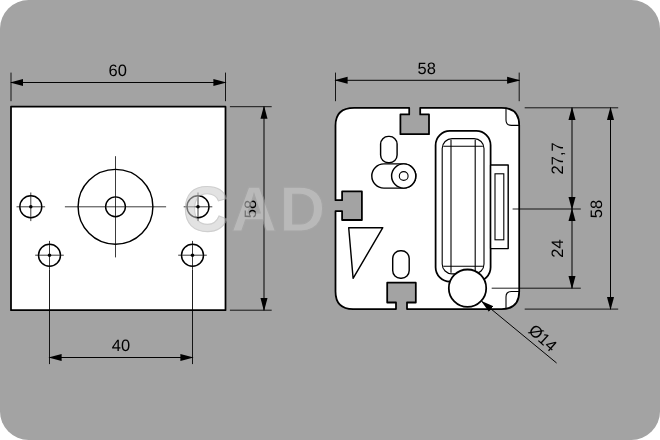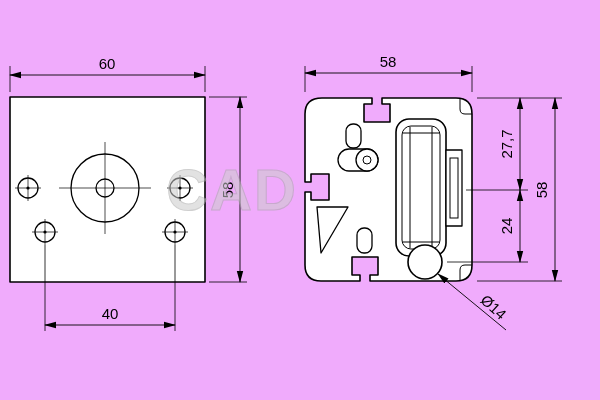--- a/index.html
+++ b/index.html
@@ -1,22 +1,23 @@
 <!DOCTYPE html>
 <html><head>
 <meta charset="utf-8">
 <style>
   html, body { margin: 0; padding: 0; background: #ffffff; }
   .canvas {
     position: relative;
     width: 600px;
     height: 400px;
-    background: #f0abfc;
+    background: #a3a3a3;
     overflow: hidden;
     font-family: "Liberation Sans", sans-serif;
+    border-radius: 26px;
   }
   svg { display: block; }
   .outline { fill: #ffffff; stroke: #000000; stroke-width: 1.6; stroke-linejoin: round; }
   .detail  { fill: #ffffff; stroke: #000000; stroke-width: 1.3; stroke-linejoin: round; }
   .thin    { fill: none;    stroke: #000000; stroke-width: 1; }
   .dim     { fill: none;    stroke: #000000; stroke-width: 0.9; }
   .ext     { fill: none;    stroke: #000000; stroke-width: 0.8; }
   .cl      { fill: none;    stroke: #000000; stroke-width: 0.7; }
   .dot     { fill: #000000; stroke: none; }
   .nofill  { fill: none; }

